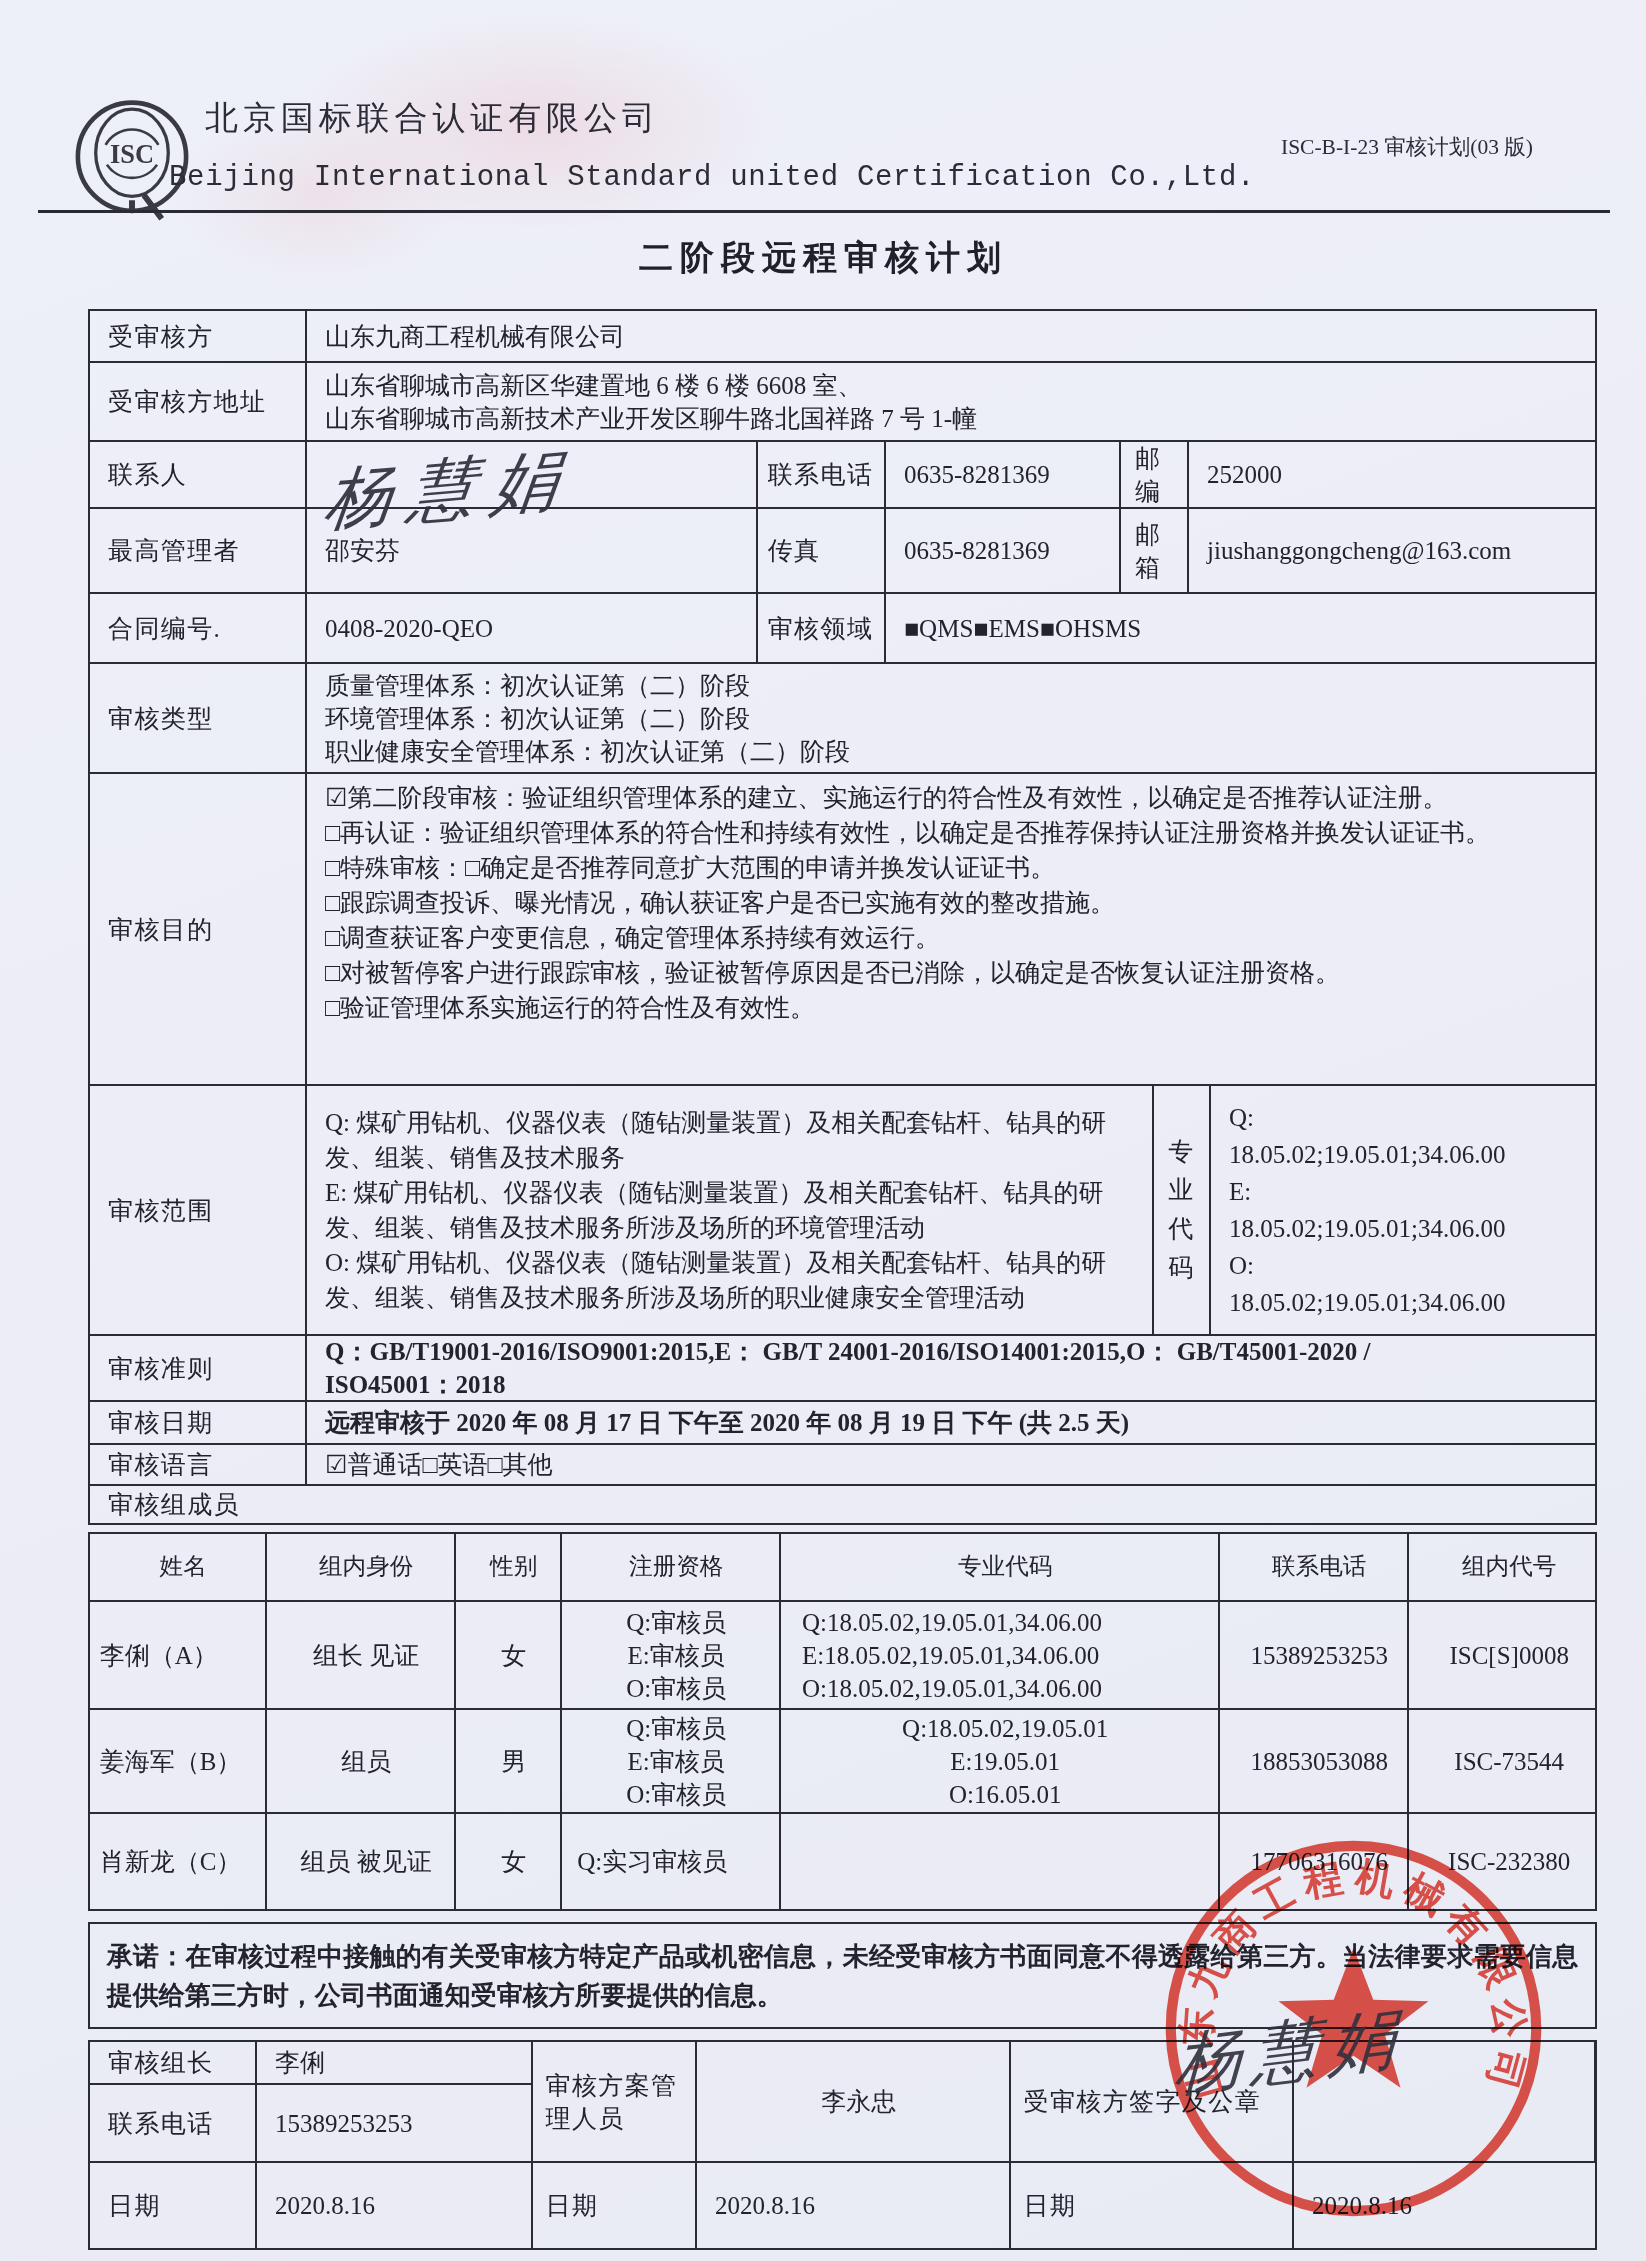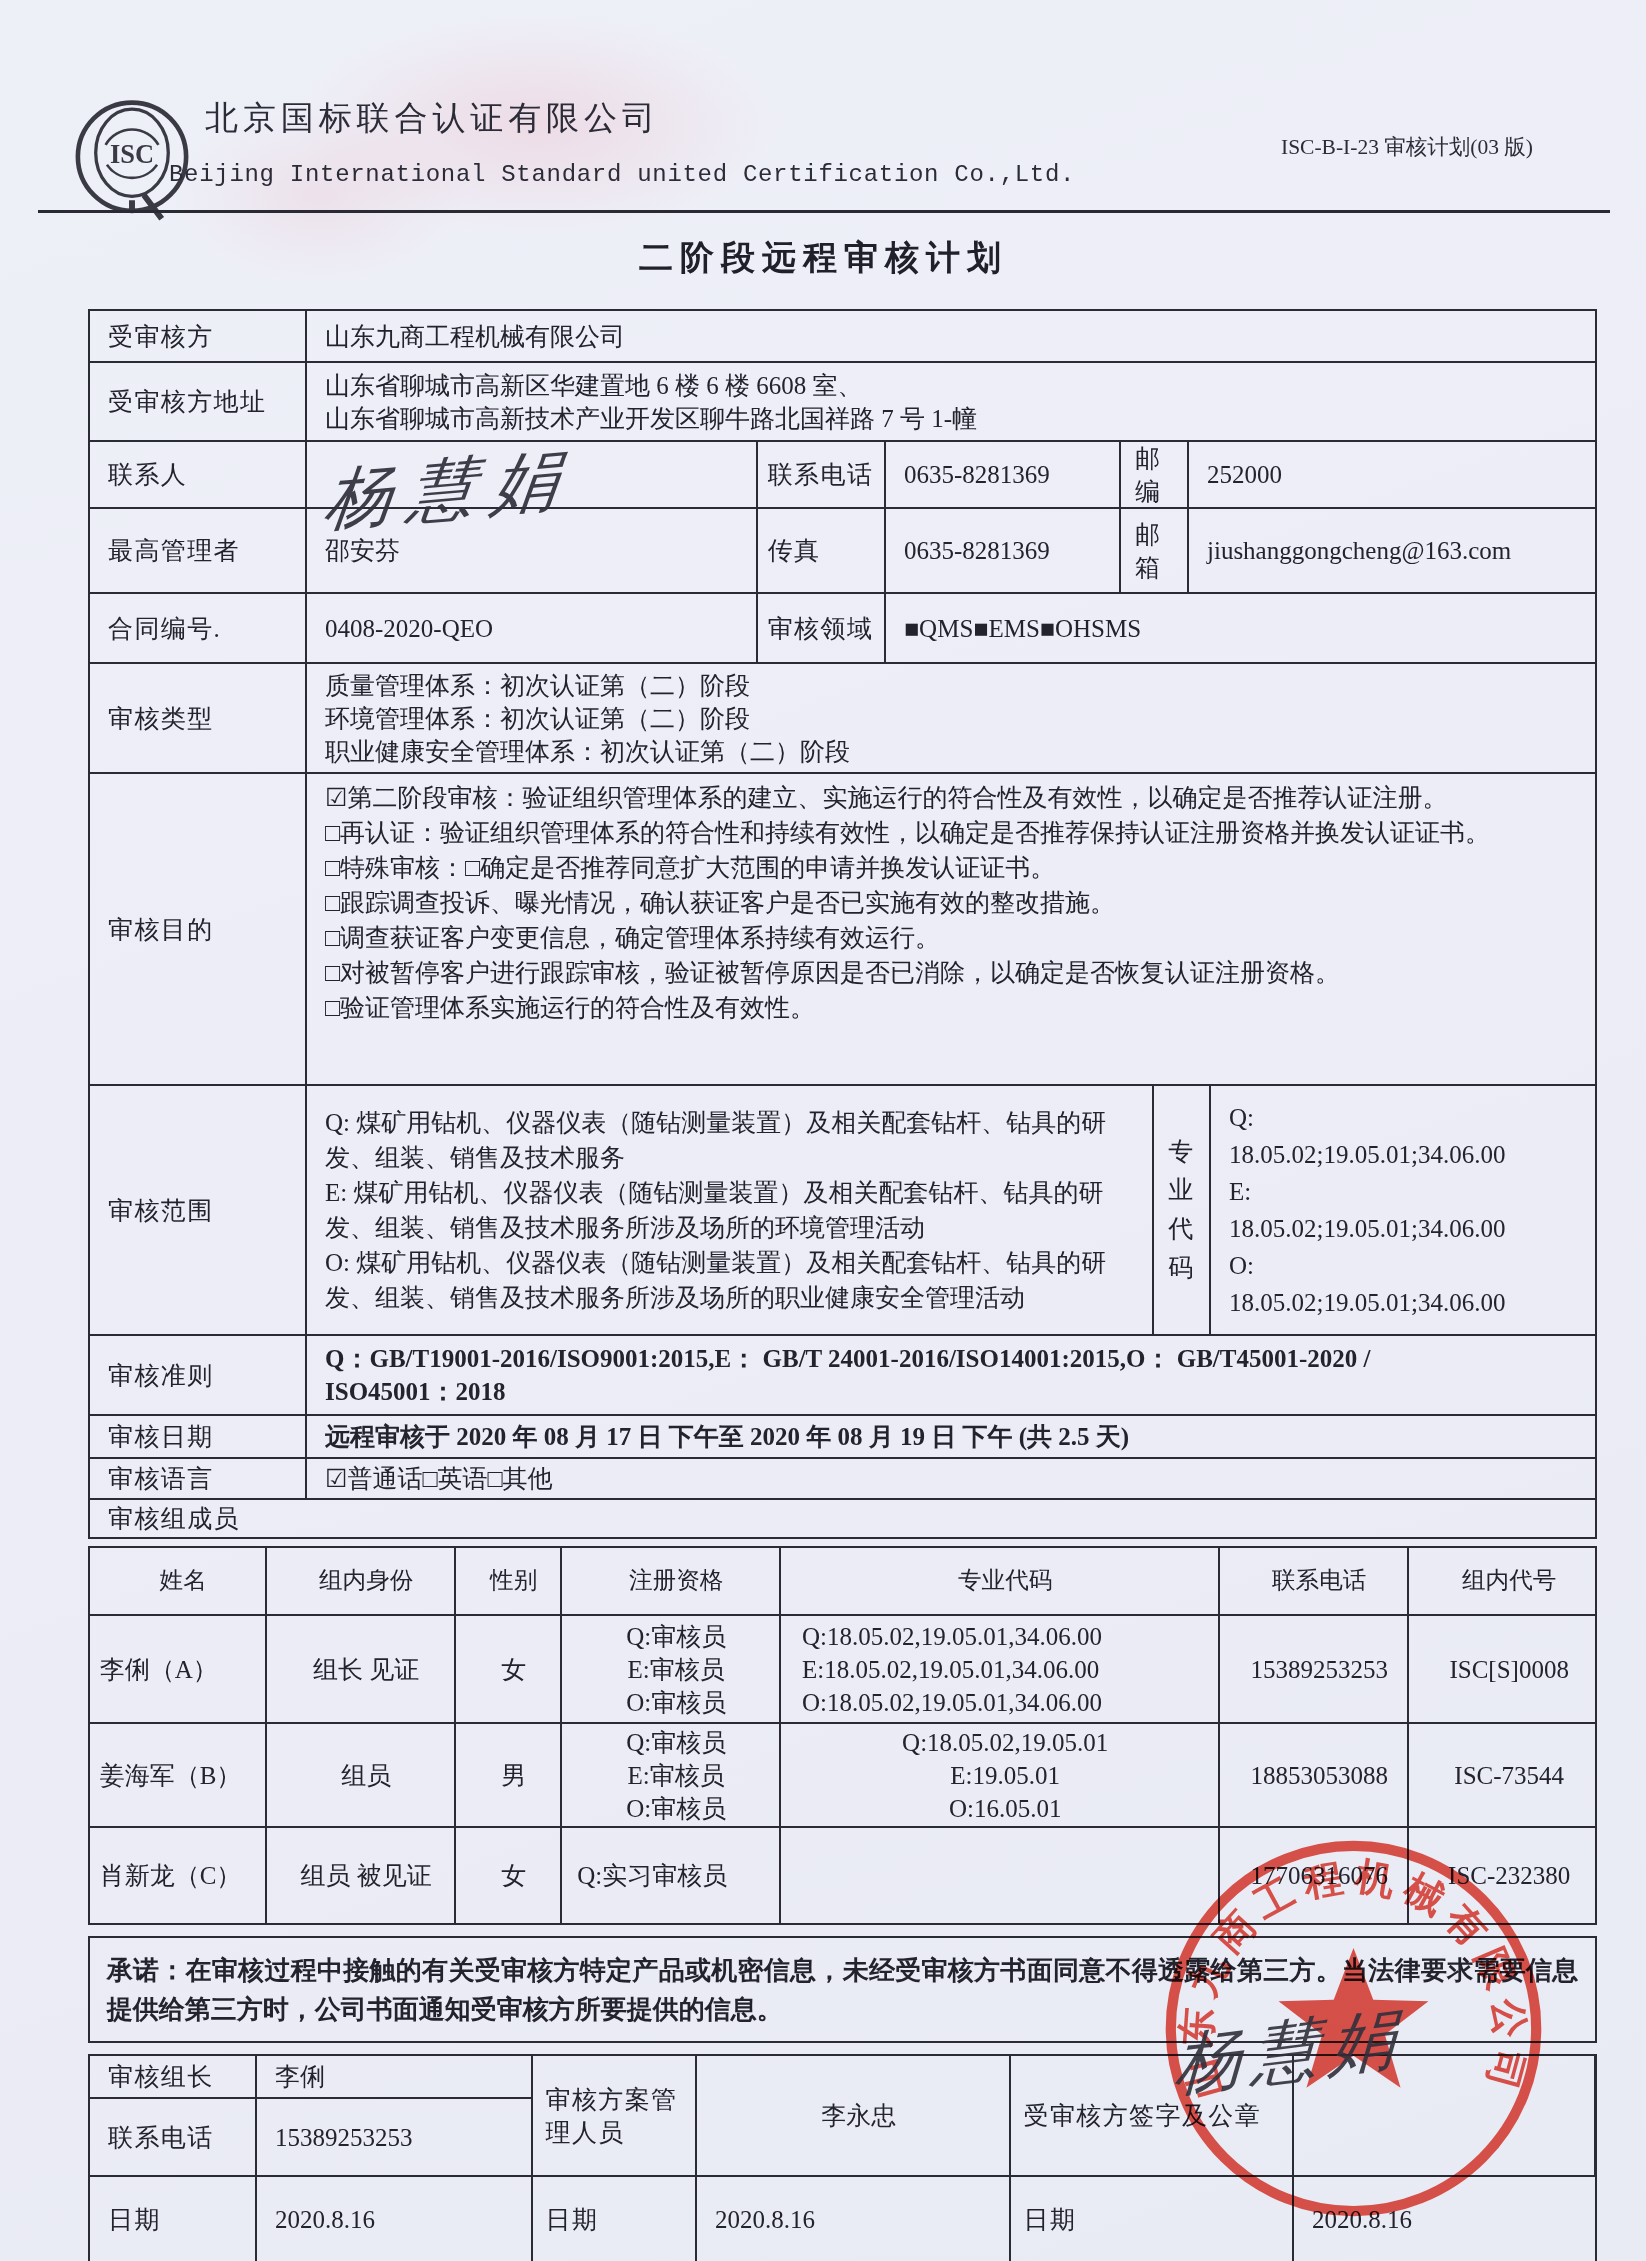--- a/index.html
+++ b/index.html
@@ -10,21 +10,21 @@
     color:#23232e;
   }
   .blob{position:absolute;pointer-events:none;}
   .blob1{left:292px;top:14px;width:486px;height:222px;
     background:radial-gradient(closest-side,rgba(235,130,150,.18),rgba(235,130,150,0));}
   .blob2{left:174px;top:104px;width:292px;height:180px;
     background:radial-gradient(closest-side,rgba(230,120,140,.12),rgba(230,120,140,0));}
   
   .logo{position:absolute;left:66px;top:96px;}
   .company-cn{position:absolute;left:205px;top:96px;font-size:33px;letter-spacing:4.9px;color:#2c2c38;}
-  .company-en{position:absolute;left:169px;top:161px;font-size:24px;letter-spacing:0.7px;color:#2c2c38;
+  .company-en{position:absolute;left:169px;top:161px;font-size:29px;letter-spacing:0.7px;color:#2c2c38;
     font-family:"Liberation Mono","DejaVu Sans Mono",monospace;}
   .doc-code{position:absolute;left:1281px;top:132px;font-size:21.5px;color:#2c2c38;}
   .hdr-rule{position:absolute;left:38px;top:210px;width:1572px;height:2.8px;background:#2a2a34;}
   .doc-title{position:absolute;left:0;top:235px;width:100%;text-align:center;
     font-size:34px;font-weight:bold;letter-spacing:7px;color:#20202b;}
   
   .main{position:absolute;left:88px;top:309px;width:1509px;}
   .tbl{border:2.1px solid #2b2b35;box-sizing:border-box;background:rgba(255,255,255,0.0);}
   .r{display:grid;border-top:2.1px solid #2b2b35;box-sizing:border-box;}
   .r:first-child{border-top:none;}
@@ -145,21 +145,21 @@
         <div class="c lab code-lab">专业代码</div>
         <div class="c">
           <div class="code-line">Q:</div>
           <div class="code-line">18.05.02;19.05.01;34.06.00</div>
           <div class="code-line">E:</div>
           <div class="code-line">18.05.02;19.05.01;34.06.00</div>
           <div class="code-line">O:</div>
           <div class="code-line">18.05.02;19.05.01;34.06.00</div>
         </div>
       </div>
-      <div class="r" style="grid-template-columns:217px 1290px;height:80px;">
+      <div class="r" style="grid-template-columns:217px 1290px;height:66px;">
         <div class="c lab">审核准则</div>
         <div class="c bold">
           <div>Q：GB/T19001-2016/ISO9001:2015,E： GB/T 24001-2016/ISO14001:2015,O： GB/T45001-2020 /</div>
           <div>ISO45001：2018</div>
         </div>
       </div>
       <div class="r" style="grid-template-columns:217px 1290px;height:43px;">
         <div class="c lab">审核日期</div>
         <div class="c bold">远程审核于 2020 年 08 月 17 日 下午至 2020 年 08 月 19 日 下午 (共 2.5 天)</div>
       </div>

